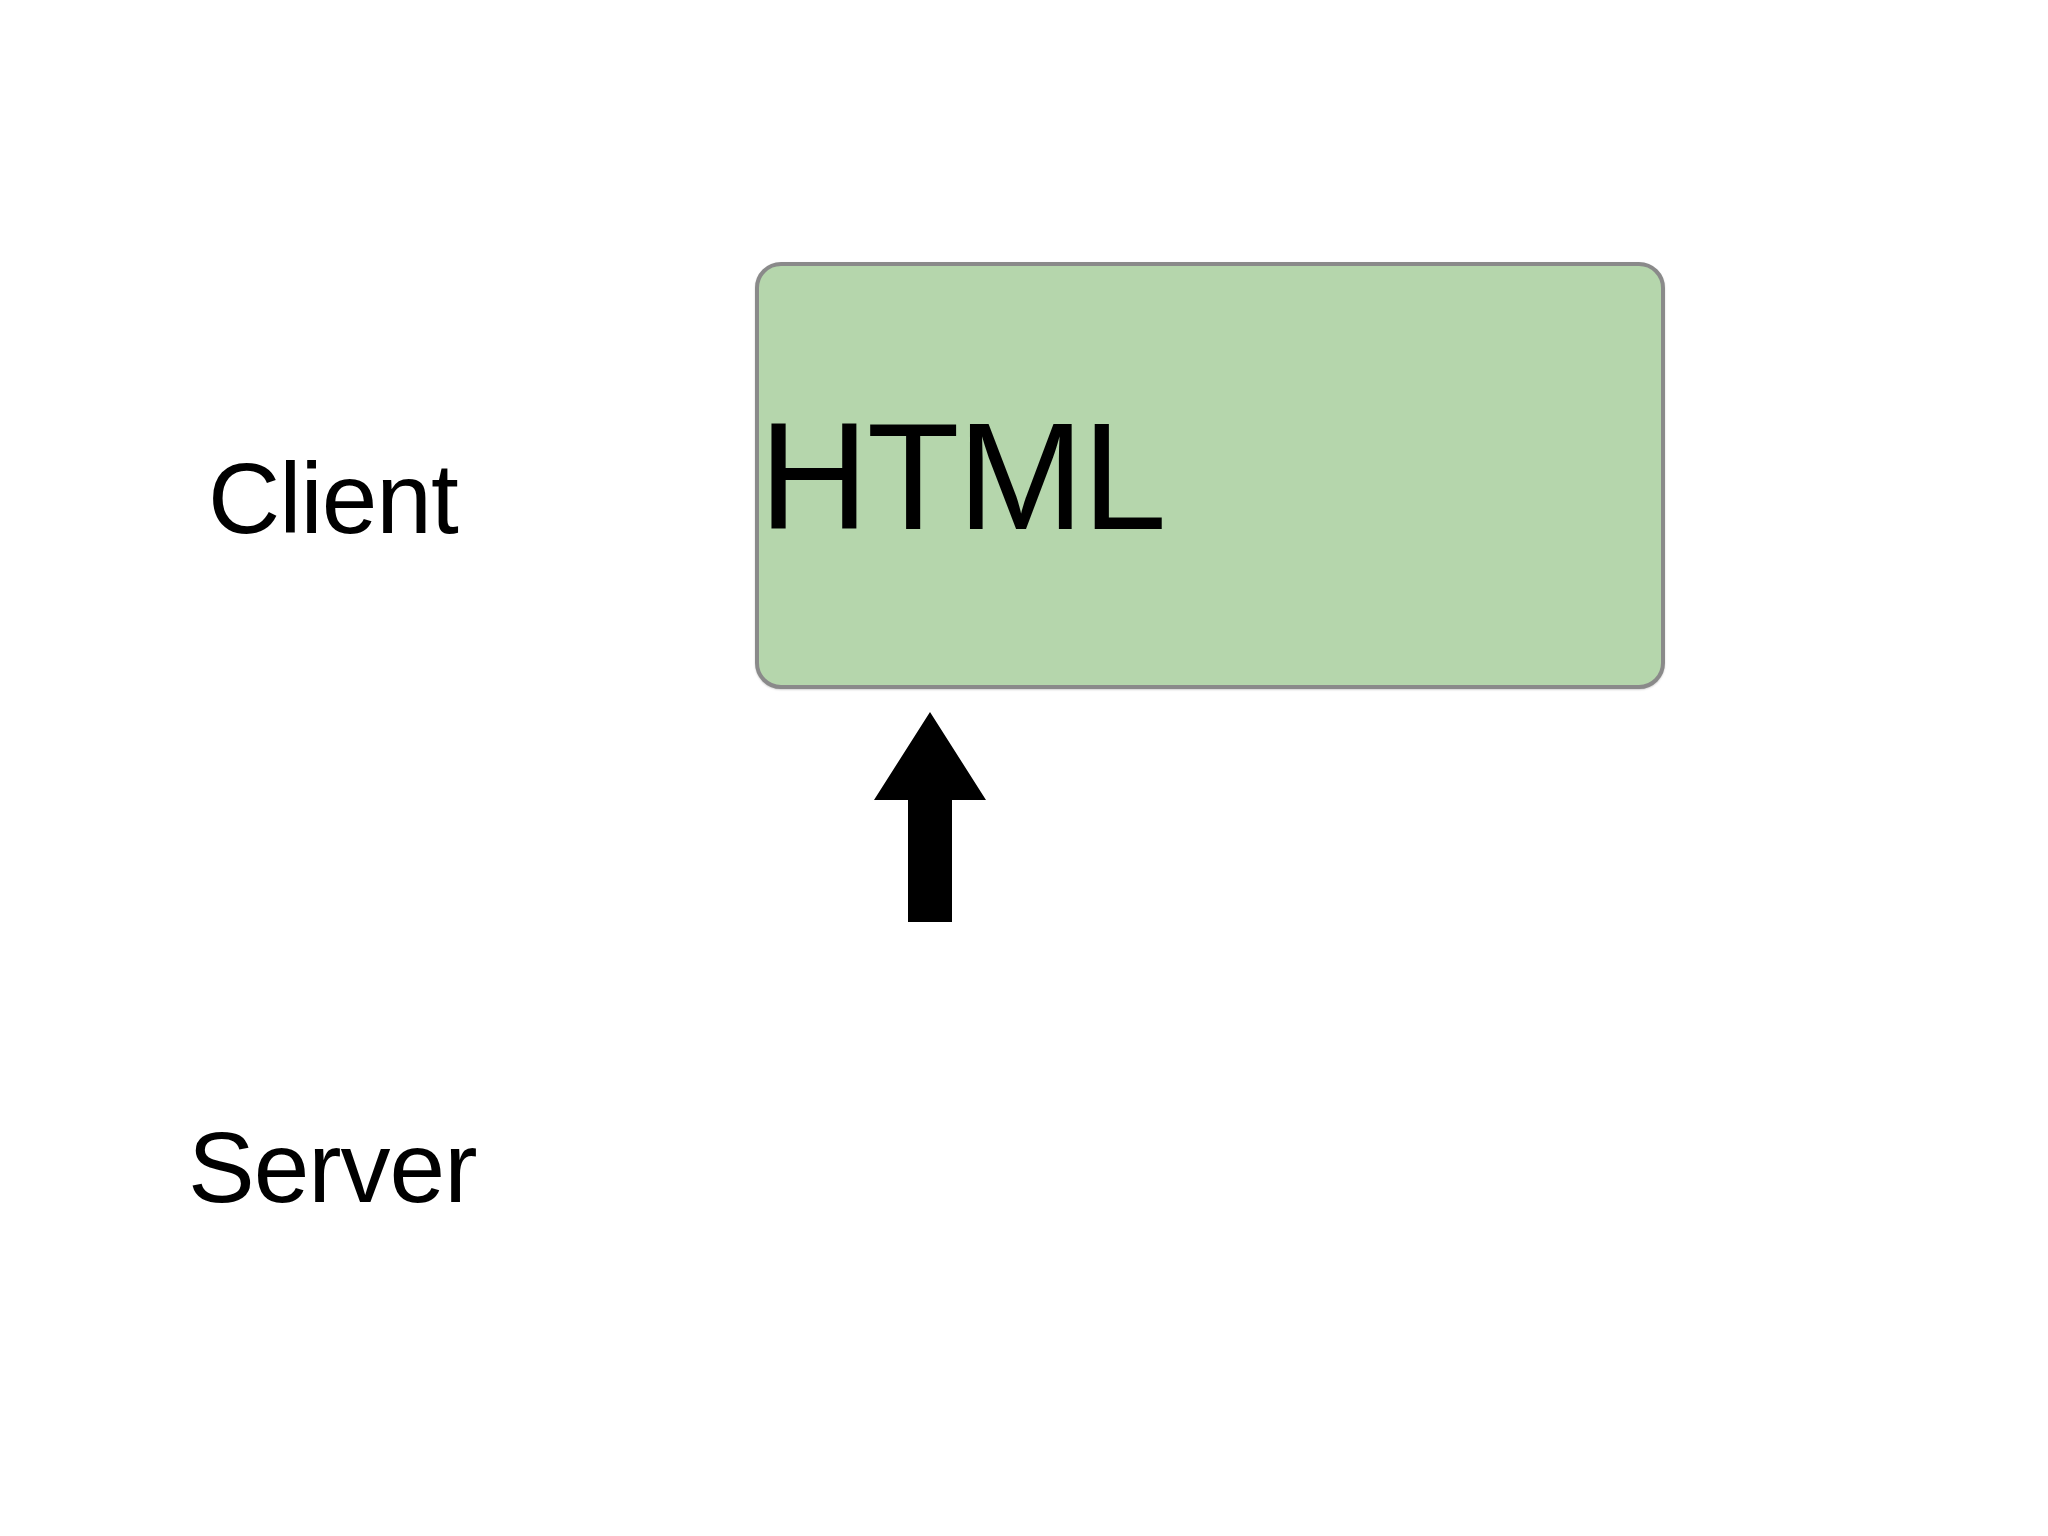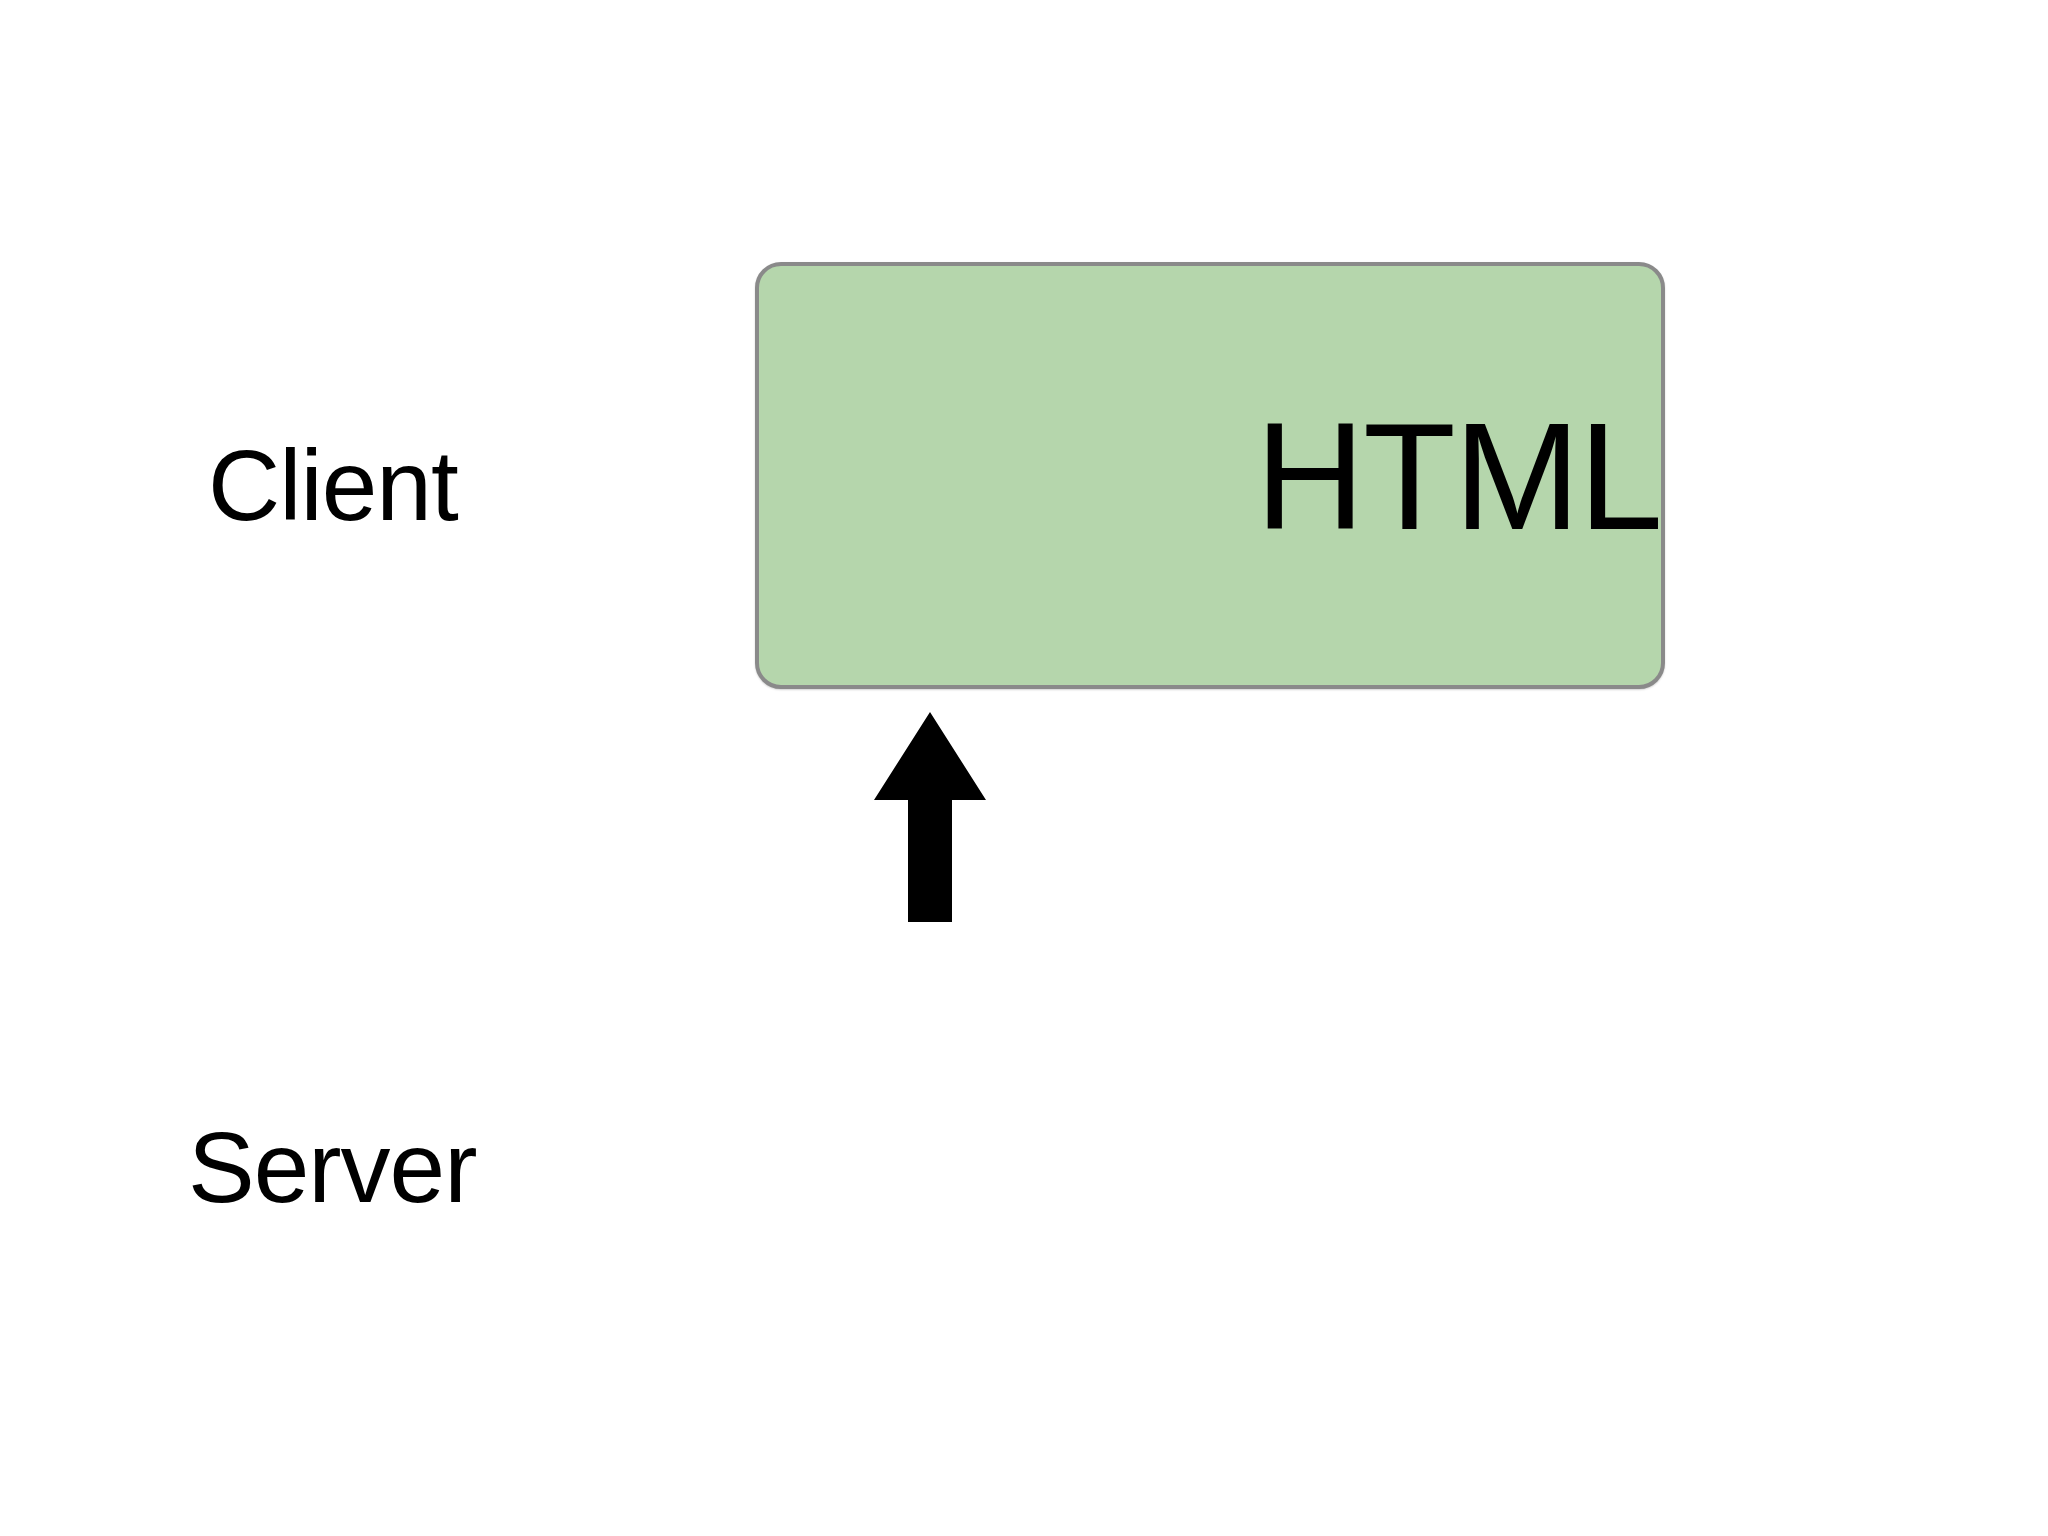--- a/index.html
+++ b/index.html
@@ -31,38 +31,38 @@
     color: #000000;
     font-family: "Liberation Sans", sans-serif;
     font-weight: 400;
     font-size: 100px;
     line-height: 1;
     letter-spacing: -1px;
     white-space: nowrap;
   }
   #label-client {
     left: 208px;
-    top: 435px;
+    top: 448px;
     text-align: center;
   }
   #label-server {
     left: 188px;
     top: 1117px;
   }
 
   
   .node-box {
     position: absolute;
     box-sizing: border-box;
     background: #b5d6ac;
     border: 4px solid #8a8a8a;
     border-radius: 26px;
     display: flex;
     align-items: center;
-    justify-content: flex-end;
+    justify-content: flex-start;
     box-shadow: 0 1px 2px rgba(0,0,0,0.18);
   }
   #node-html {
     left: 755px;
     top: 262px;
     width: 910px;
     height: 427px;
   }
   #node-cgi {
     left: 752px;

